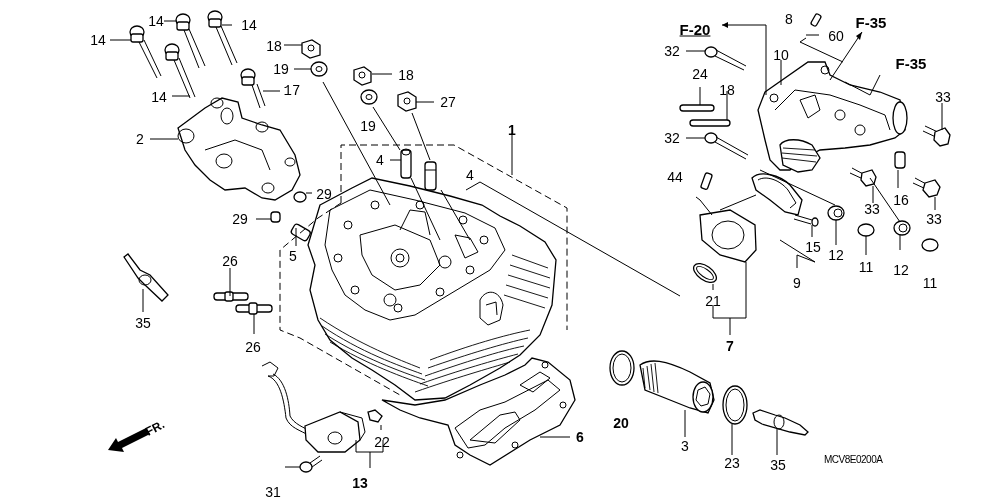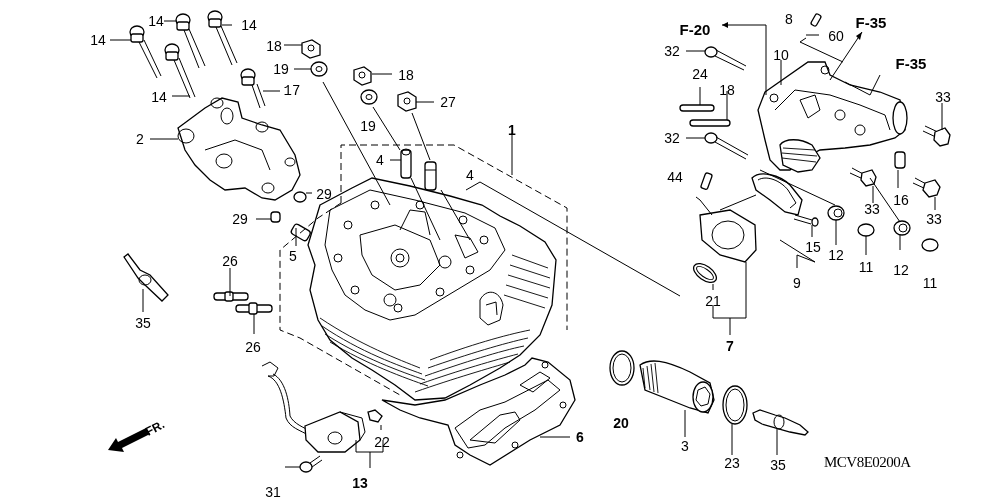--- a/index.html
+++ b/index.html
@@ -1,21 +1,21 @@
 <!DOCTYPE html>
 <html><head>
 <meta charset="utf-8">
 <style>
   html, body { margin: 0; padding: 0; background: #ffffff; }
   body { width: 1000px; height: 500px; overflow: hidden; position: relative; font-family: "Liberation Sans", sans-serif; }
   #diagram { position: absolute; left: 0; top: 0; width: 1000px; height: 500px; }
   .lbl { position: absolute; font-family: "Liberation Sans", sans-serif; font-size: 14px; color: #000; line-height: 1; white-space: nowrap; transform: translate(-50%, -50%); }
   .lbl.bold { font-weight: bold; }
   .ref { position: absolute; font-family: "Liberation Sans", sans-serif; font-size: 15px; font-weight: bold; color: #000; line-height: 1; white-space: nowrap; transform: translate(-50%, -50%); }
-  .code { position: absolute; font-family: Liberation Serif, serif; font-size: 15px; color: #000; letter-spacing: -0.5px; }
+  .code { position: absolute; font-family: Liberation Sans, sans-serif; font-size: 10px; color: #000; letter-spacing: -0.5px; }
   .fr { position: absolute; left: 106px; top: 418px; width: 70px; height: 36px; }
   svg .part { fill: #fff; stroke: #000; stroke-width: 1.3; }
   svg .thin { fill: none; stroke: #000; stroke-width: 1; }
   svg .lead { fill: none; stroke: #000; stroke-width: 1; }
   svg .dash { fill: none; stroke: #000; stroke-width: 1; stroke-dasharray: 7 4; }
   svg .fin { fill: none; stroke: #000; stroke-width: 0.9; }
 </style>
 </head>
 <body>
 
@@ -371,21 +371,21 @@
     <line class="lead" x1="760" y1="170" x2="835" y2="205"></line>
     <line class="lead" x1="870" y1="178" x2="900" y2="222"></line>
   </g>
 </svg>
 
 <svg class="fr" viewBox="0 0 70 36">
   <polygon points="2,32 10,20 12,24 40,10 44,16 16,30 18,34" fill="#000"></polygon>
 </svg>
 <span class="lbl bold" style="left:155px;top:428px;transform:translate(-50%,-50%) rotate(-28deg);font-size:12px;">FR.</span>
 
-<span class="ref" style="left:695px;top:29px;">F-20</span>
+<span class="ref" style="left:695px;top:29px;text-decoration:underline;">F-20</span>
 <span class="ref" style="left:871px;top:22px;">F-35</span>
 <span class="ref" style="left:911px;top:63px;">F-35</span>
 
 <span class="lbl" style="left:98px;top:40px;">14</span>
 <span class="lbl" style="left:156px;top:21px;">14</span>
 <span class="lbl" style="left:249px;top:25px;">14</span>
 <span class="lbl" style="left:159px;top:97px;">14</span>
 <span class="lbl" style="left:274px;top:46px;">18</span>
 <span class="lbl" style="left:281px;top:69px;">19</span>
 <span class="lbl" style="left:292px;top:91px;font-family:Liberation Mono, monospace;">17</span>

